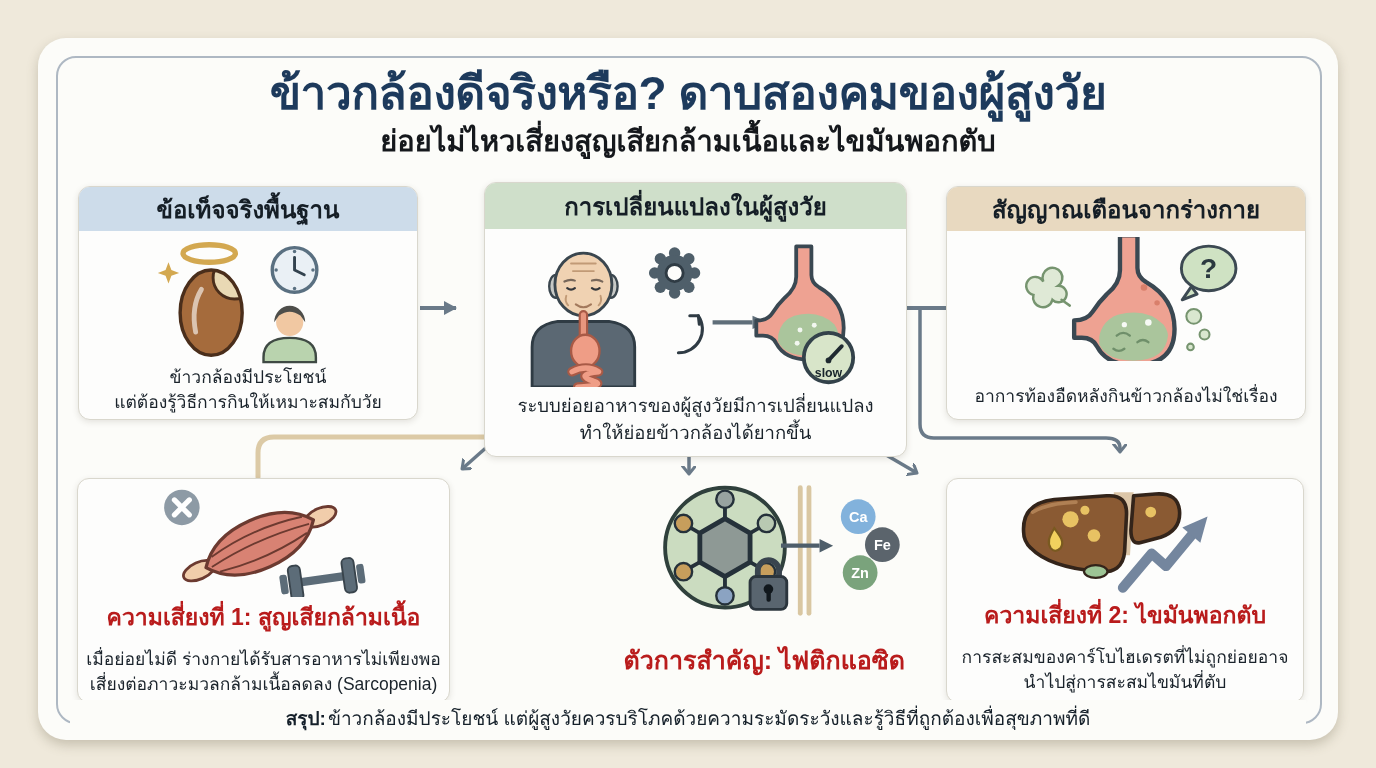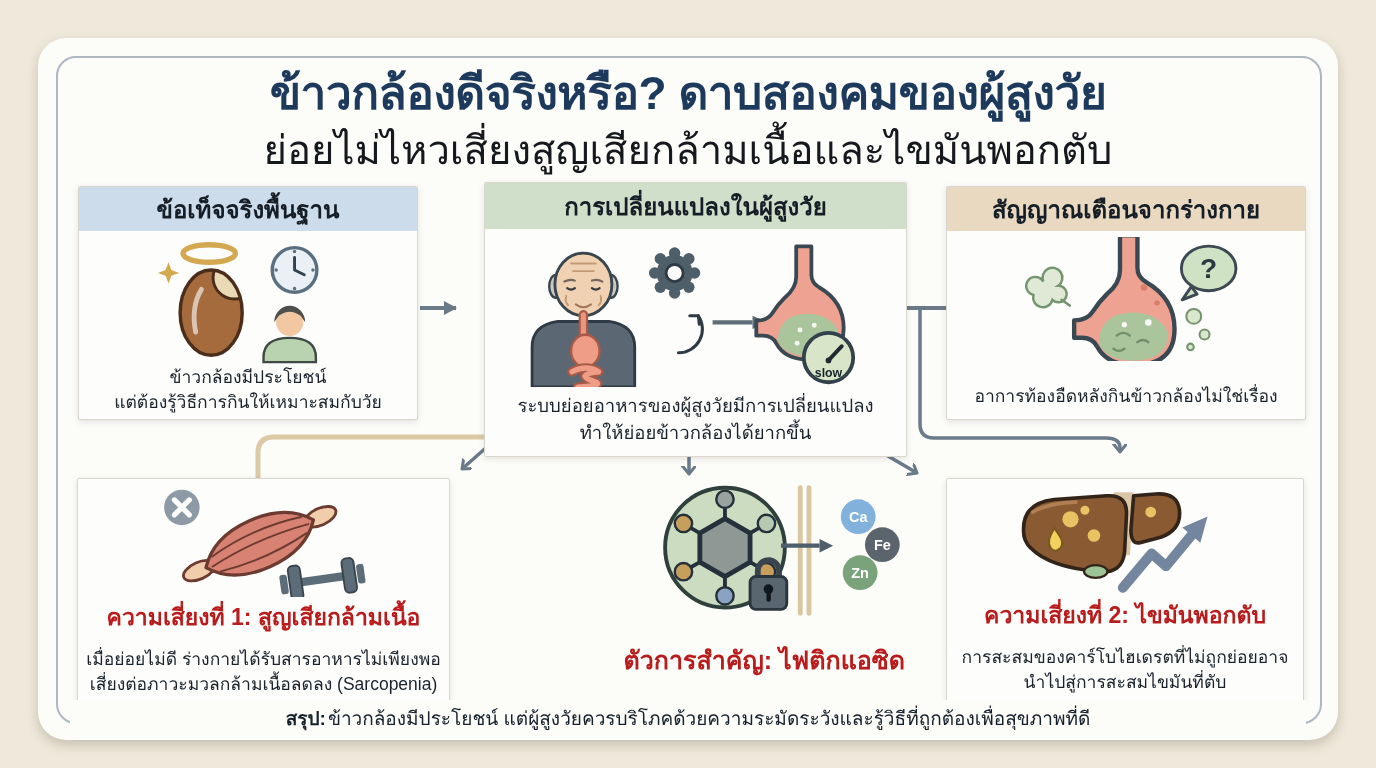--- a/index.html
+++ b/index.html
@@ -17,25 +17,25 @@
   .frame{
     position:absolute;left:56px;top:56px;width:1262px;height:664px;
     border:2px solid #aeb8c3;border-radius:20px;z-index:0;
   }
   .page-title{
     position:absolute;top:56px;left:0;width:100%;text-align:center;
     font-size:46px;font-weight:800;color:#1d3a5c;z-index:2;letter-spacing:-.5px;
   }
   .page-subtitle{
     position:absolute;top:118px;left:0;width:100%;text-align:center;
-    font-size:40px;font-weight:400;color:#15181c;z-index:2;
+    font-size:29px;font-weight:700;color:#15181c;z-index:2;
   }
   .card{
     position:absolute;background:#fdfdfc;border:1.5px solid #d9d7cd;
-    border-radius:2px;box-shadow:0 2px 6px rgba(60,55,40,.13);
+    border-radius:12px;box-shadow:0 2px 6px rgba(60,55,40,.13);
     z-index:2;display:flex;flex-direction:column;overflow:hidden;
   }
   .card-header{
     height:44px;flex:0 0 44px;display:flex;align-items:center;justify-content:center;
     font-size:24px;font-weight:700;color:#151e26;
   }
   .card-body{
     flex:1;display:flex;flex-direction:column;align-items:center;
     justify-content:space-between;padding:6px 8px 10px 8px;
   }

